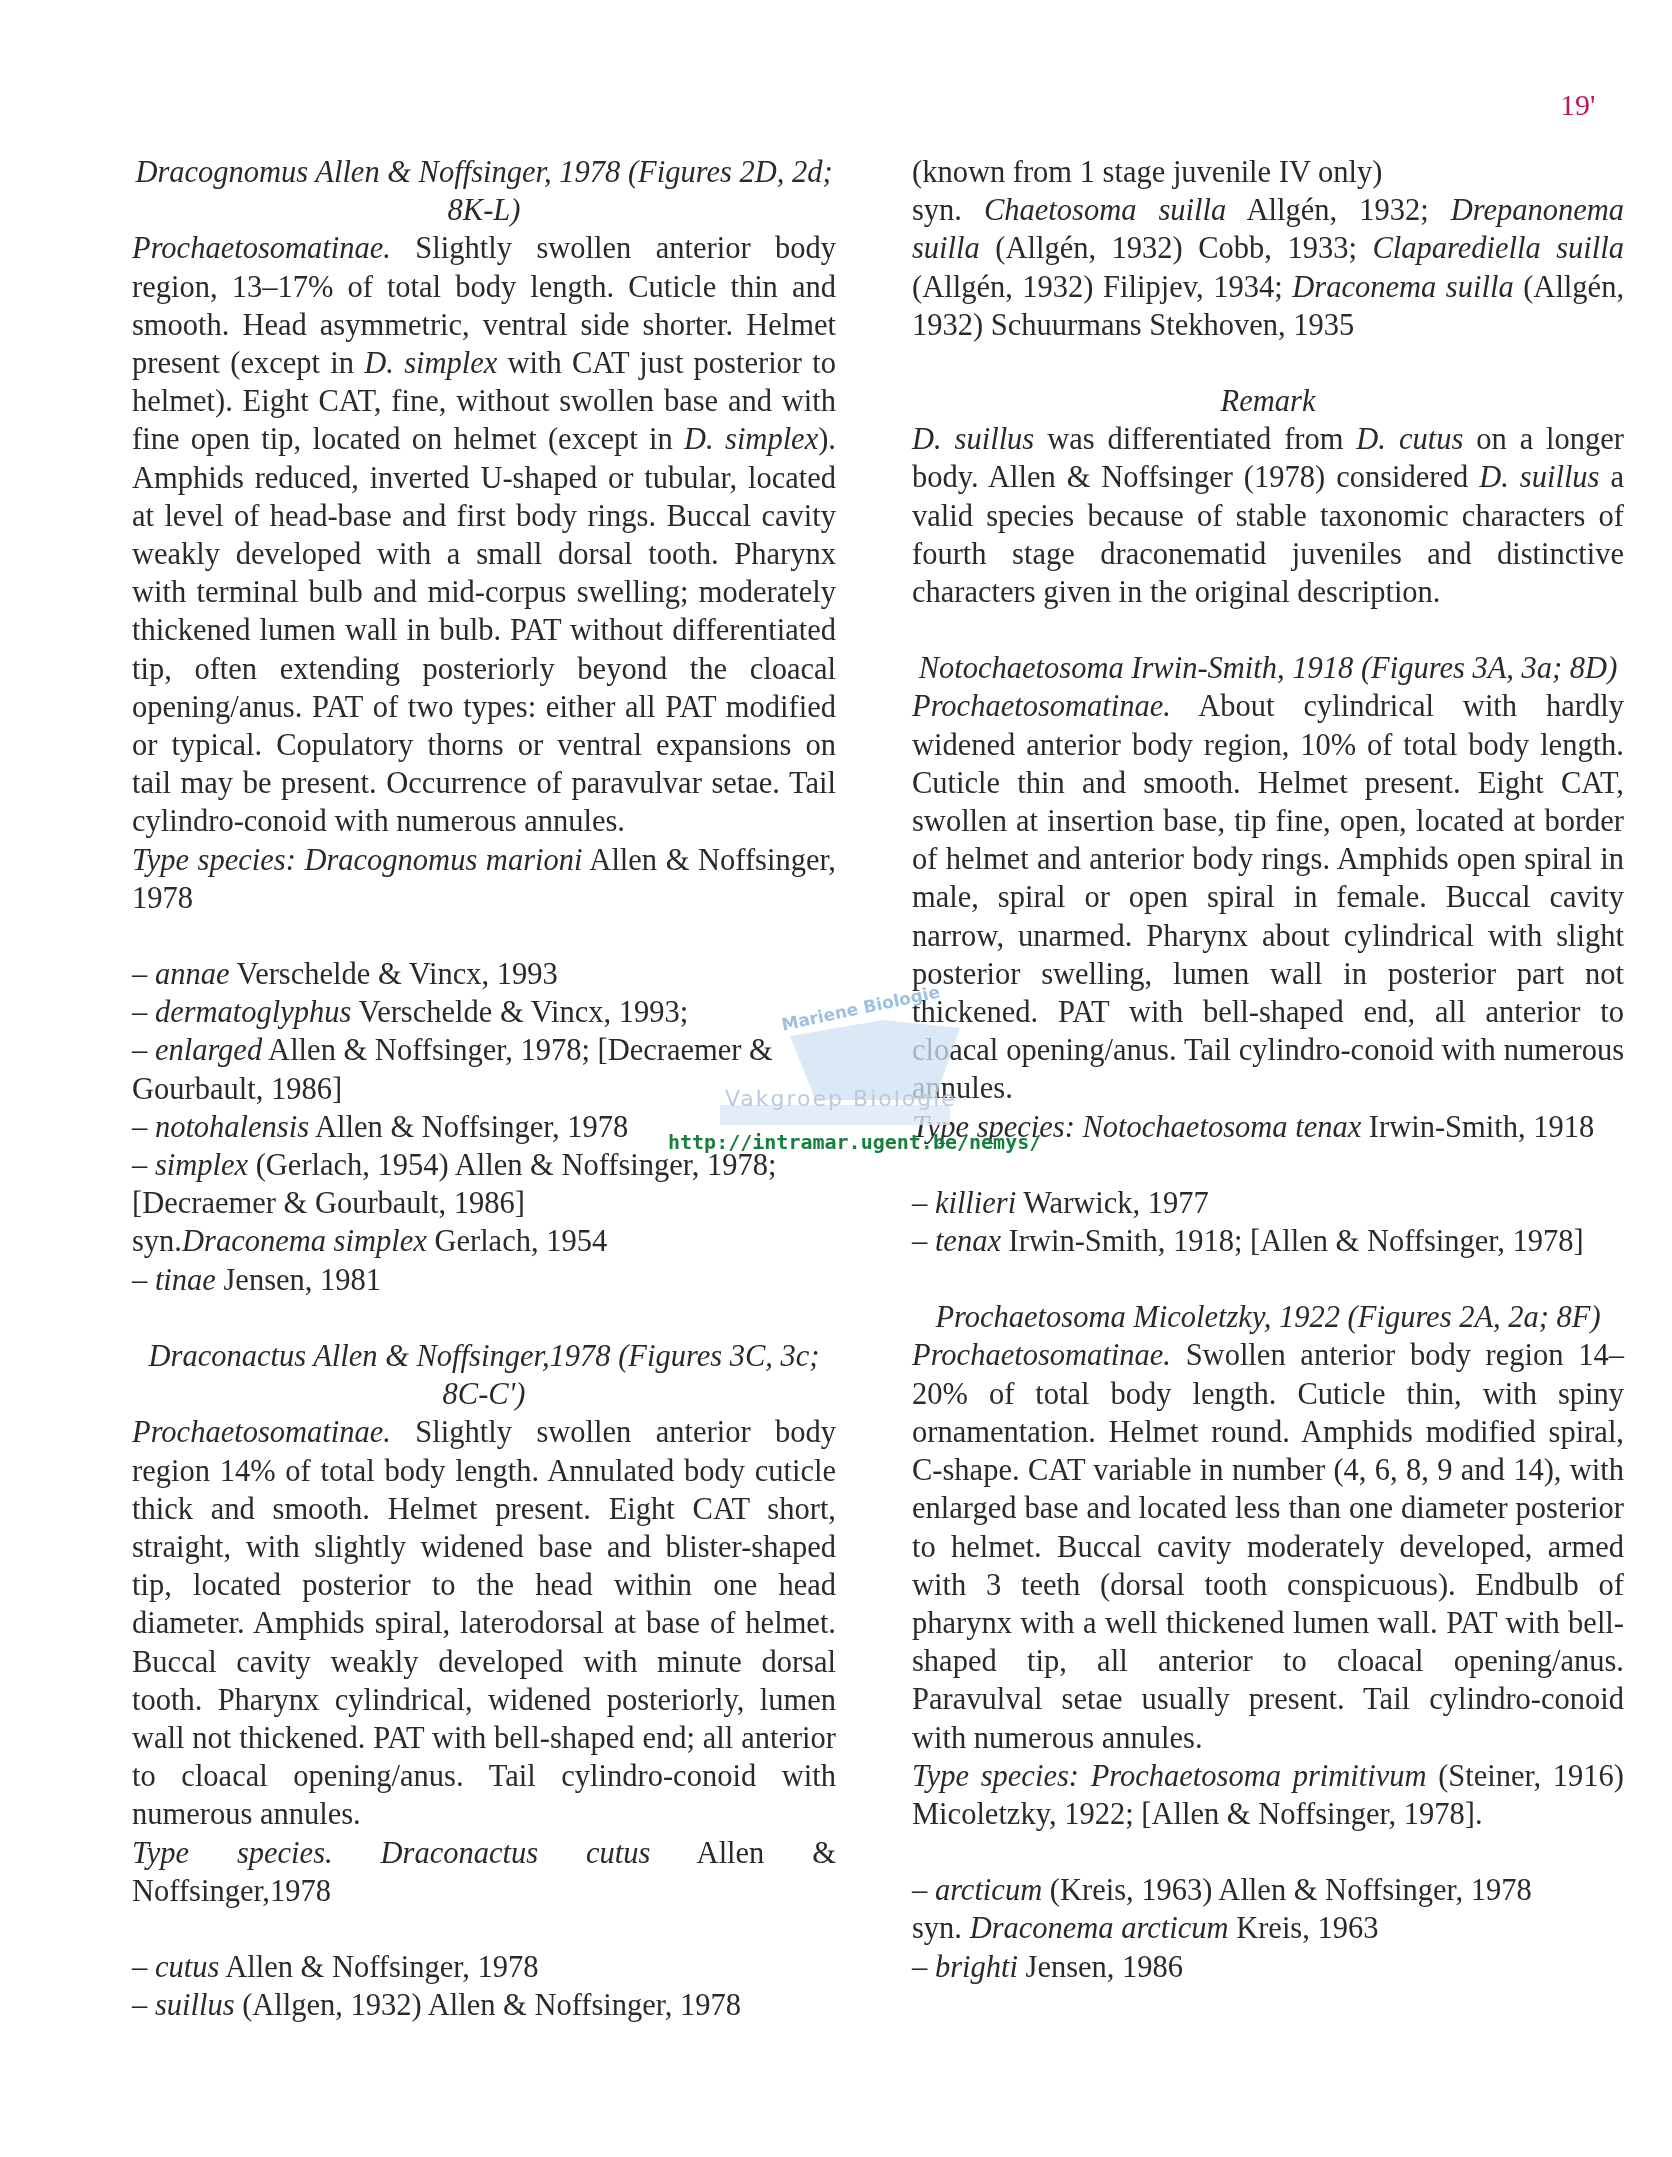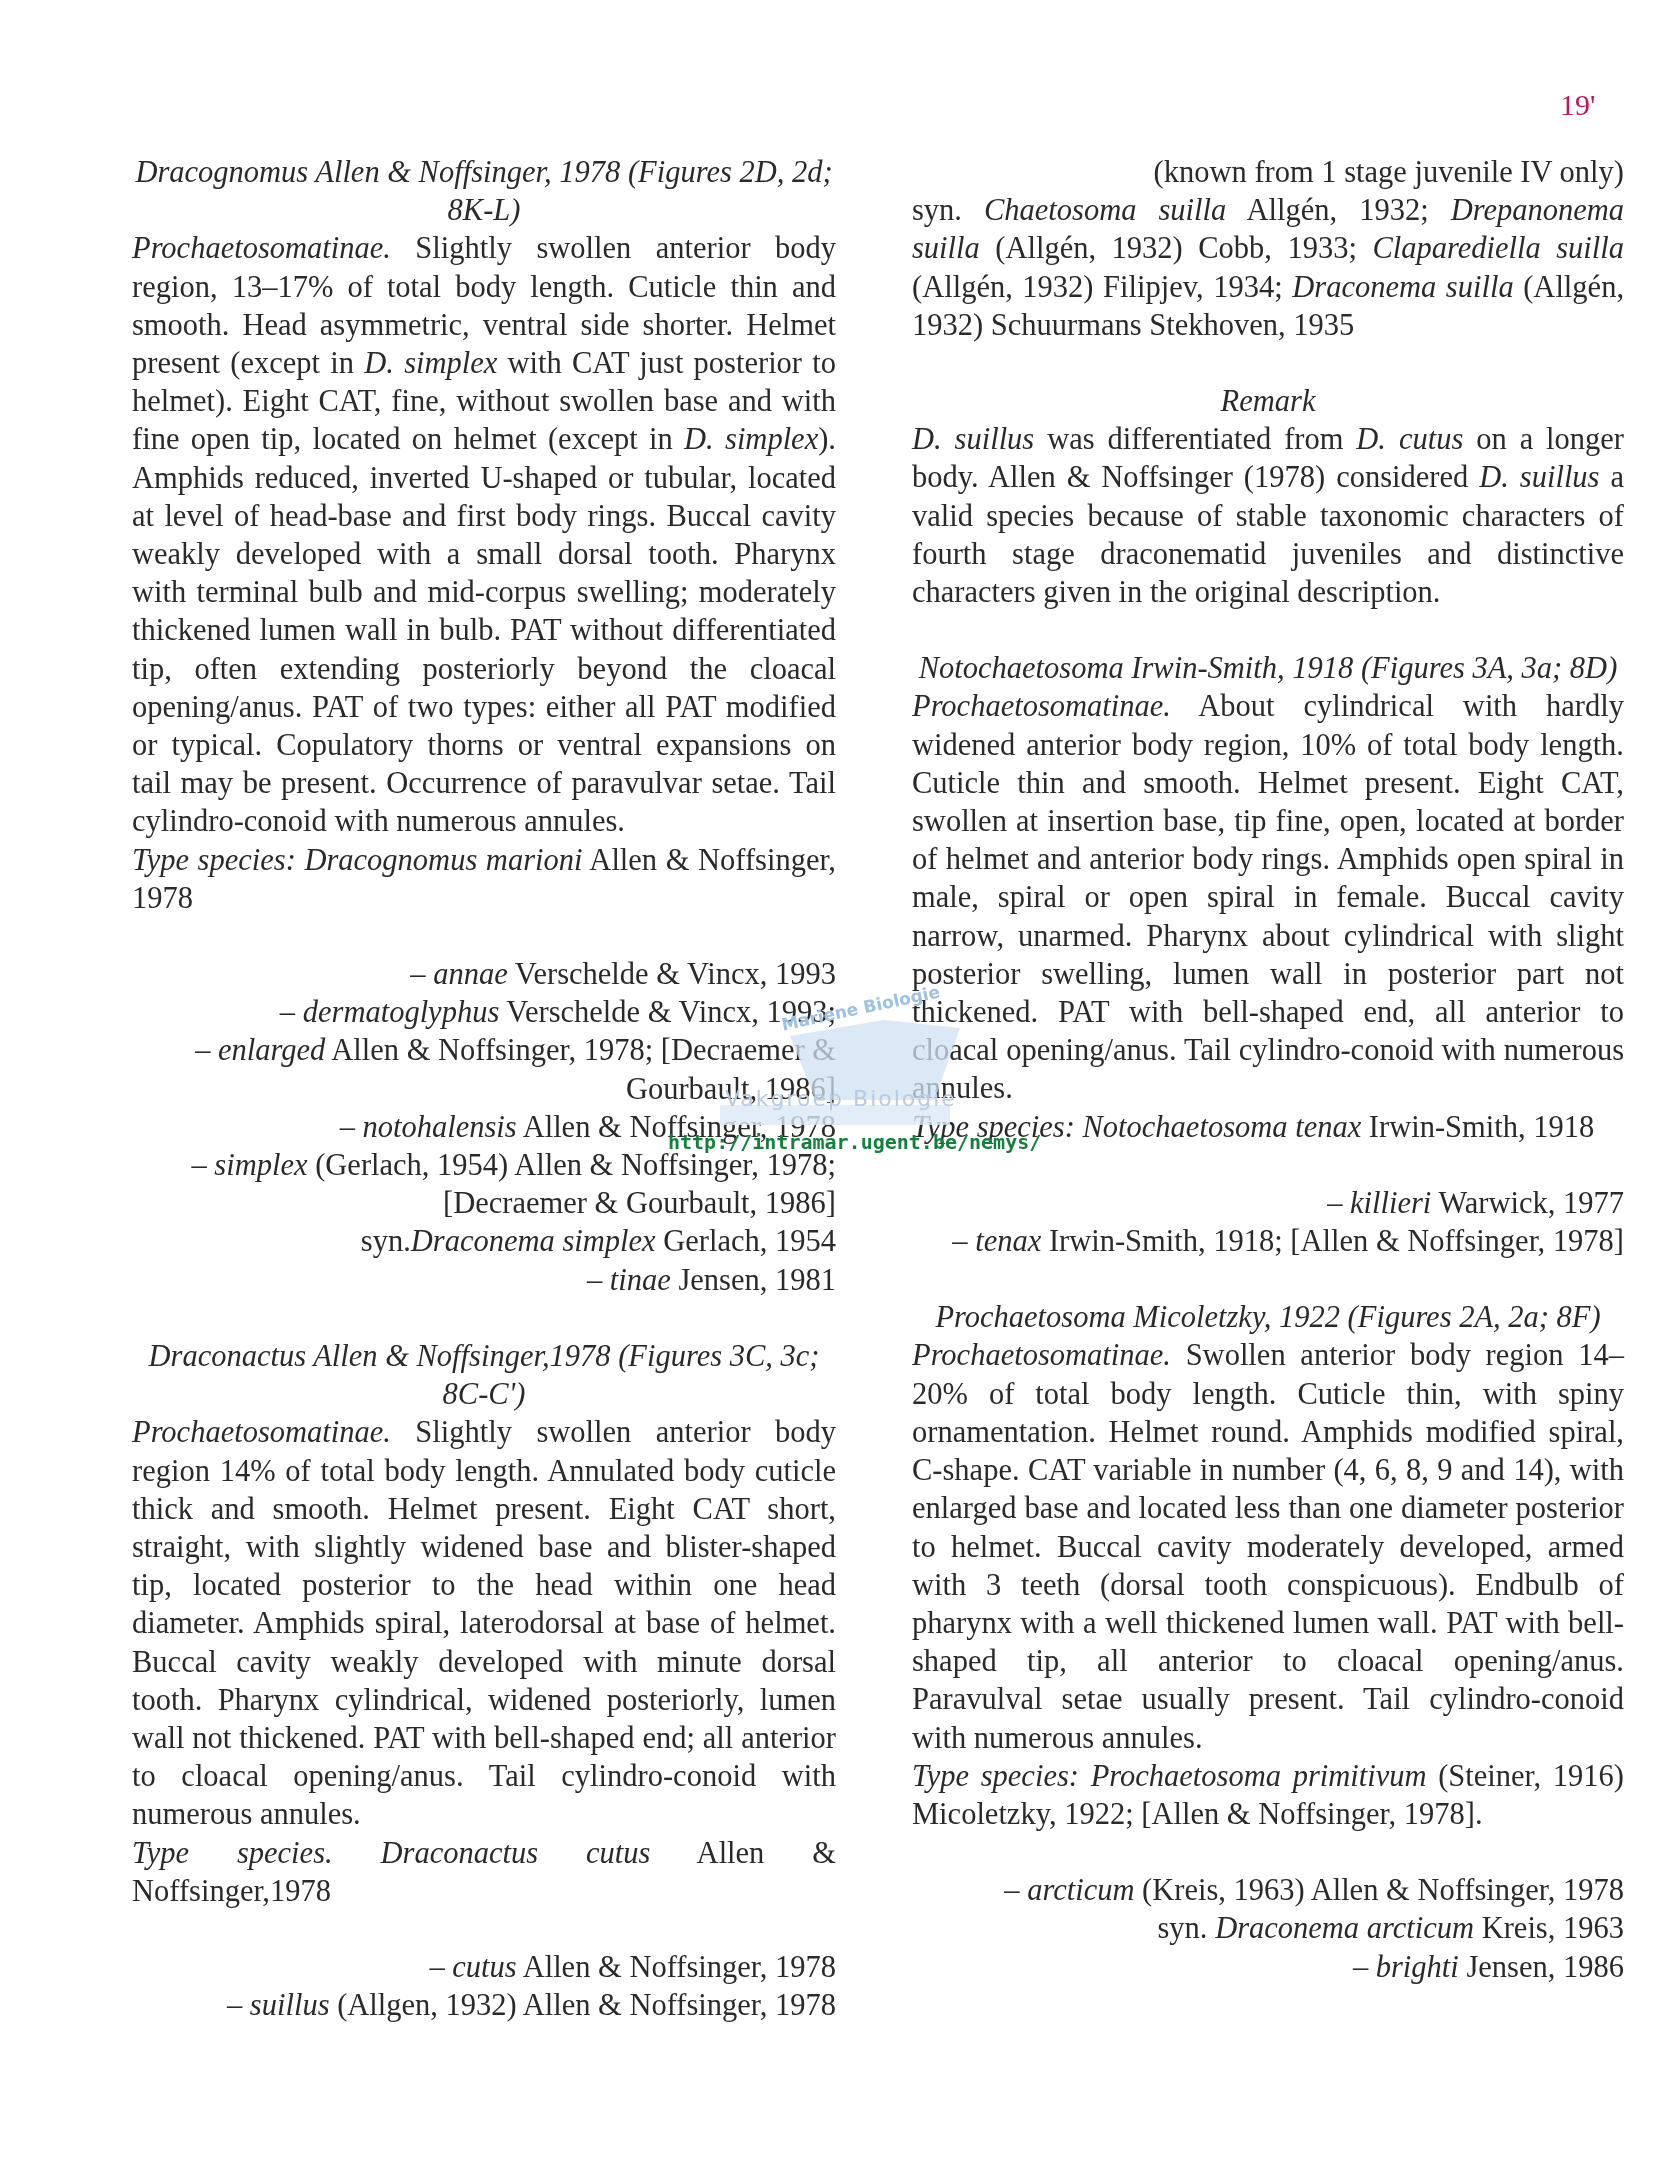--- a/index.html
+++ b/index.html
@@ -20,21 +20,21 @@
     font-size: 30.5px;
     line-height: 38.2px;
     text-align: justify;
   }
   .col-left { left: 132px; top: 153px; width: 704px; }
   .col-right { left: 912px; top: 153px; width: 712px; }
   .col p { margin: 0; }
   .col .gap { height: 38px; }
   .it { font-style: italic; }
   .heading { font-style: italic; text-align: center; }
-  .list-line { text-align: right; }
+  .list-line { text-align: left; }
   .watermark {
     position: absolute; left: 720px; top: 990px; width: 330px; height: 170px;
     pointer-events: none;
   }
   .wm-shape {
     position: absolute; left: 70px; top: 30px; width: 170px; height: 80px;
     background: #cfe0f2; opacity: 0.75;
     clip-path: polygon(0 20%, 55% 0, 100% 10%, 85% 100%, 15% 100%);
   }
   .wm-arc {

